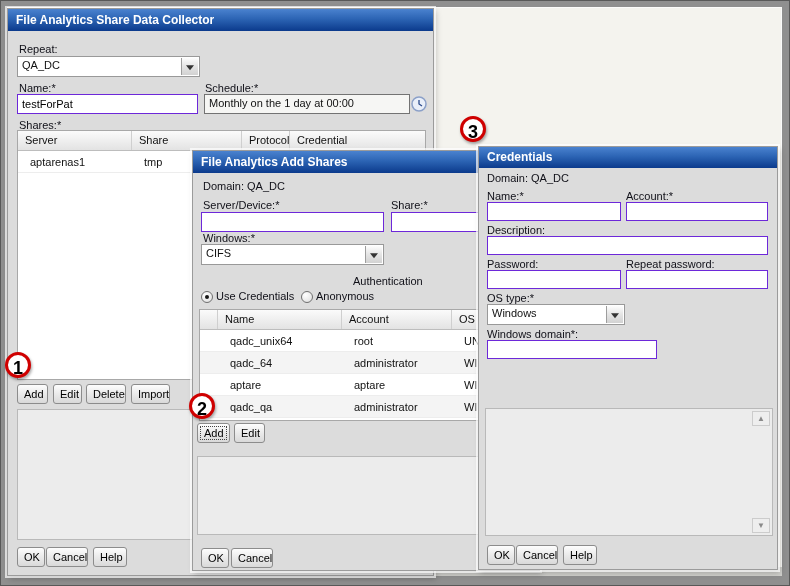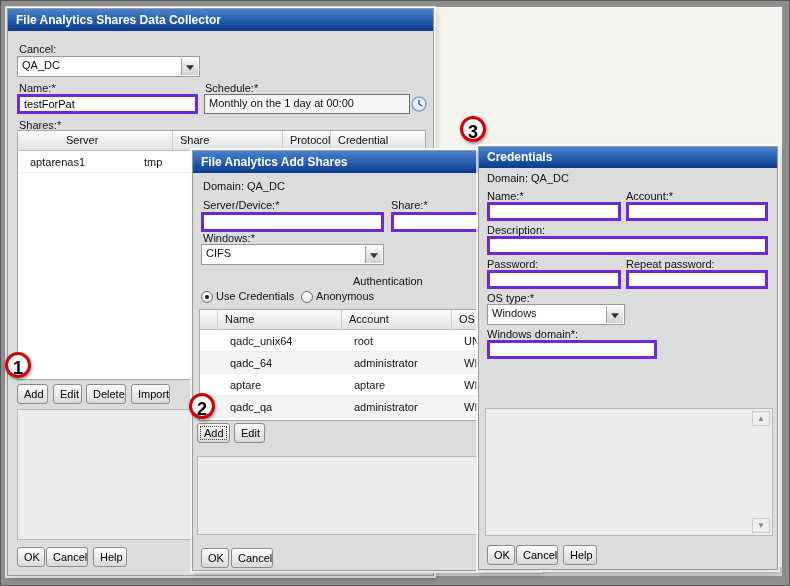--- a/index.html
+++ b/index.html
@@ -4,21 +4,21 @@
 <style>
   * { margin:0; padding:0; box-sizing:border-box; }
   body { width:790px; height:586px; font-family:"Liberation Sans", sans-serif; font-size:11px; color:#111; }
   .screen { position:relative; width:790px; height:586px; background:#8f8f8f; border:1px solid #585858; overflow:hidden; }
   .desktop { position:absolute; left:6px; top:6px; right:7px; bottom:9px; background:#f4f3ee; box-shadow: inset 0 0 0 1px #fbfbfa; }
   .bottom-strip { position:absolute; left:0; right:0; bottom:0; height:9px; background:#cfcfcb; }
 
   .dialog { position:absolute; background:#dcdcdc; border:1px solid #9b9b9b; box-shadow: 0 0 0 2px rgba(255,255,255,.7), 2px 3px 6px rgba(0,0,0,.22); }
   .titlebar { position:absolute; left:0; top:0; right:0; height:22px; background:linear-gradient(180deg,#4a82cf 0%,#2c64b4 45%,#0b3a8c 100%); color:#fff; font-weight:bold; font-size:12px; line-height:22px; padding-left:8px; white-space:nowrap; overflow:hidden; }
   .lbl { position:absolute; white-space:nowrap; color:#101018; }
-  .tinput { position:absolute; background:#fff; border:3px solid #6d28d9; font-family:"Liberation Sans",sans-serif; font-size:11px; padding:1px 4px; }
+  .tinput { position:absolute; background:#fff; border:1px solid #6d28d9; font-family:"Liberation Sans",sans-serif; font-size:11px; padding:1px 4px; }
   .field { position:absolute; background:#f6f6f4; border:1px solid #737373; padding:2px 4px; white-space:nowrap; overflow:hidden; }
   .combo { position:absolute; background:#fff; border:1px solid #999; }
   .combo .val { position:absolute; left:4px; top:2px; white-space:nowrap; }
   .combo .drop { position:absolute; right:1px; top:1px; bottom:1px; width:17px; background:linear-gradient(180deg,#fdfdfd,#e4e4e4 50%,#d2d2d2); border-left:1px solid #9d9d9d; }
   .tri { position:absolute; left:50%; top:50%; transform:translate(-50%,-35%); width:0; height:0; border-left:4px solid transparent; border-right:4px solid transparent; border-top:5px solid #333; }
   .btn { position:absolute; height:20px; background:linear-gradient(180deg,#fdfdfd,#ececec 45%,#d9d9d9); border:1px solid #8c8c8c; border-radius:3px; font-size:11px; line-height:18px; text-align:center; color:#000; padding:0 6px; }
   .tbl { position:absolute; background:#fff; border:1px solid #a8a8a8; overflow:hidden; }
   .hdr { display:flex; height:20px; background:linear-gradient(180deg,#fbfbfb,#e3e3e3); border-bottom:1px solid #bdbdbd; }
   .hcell { padding:3px 0 0 7px; border-right:1px solid #cfcfcf; white-space:nowrap; overflow:hidden; }
   .hcell:last-child { border-right:none; flex:1; }
@@ -33,43 +33,43 @@
   .z10 { z-index:10; } .z20 { z-index:20; } .z30 { z-index:30; }
 </style>
 </head>
 <body>
 
 <div class="screen">
   <div class="desktop">
     <div class="bottom-strip"></div>
 
     <div class="dialog z10" style="left:0px; top:1px; width:427px; height:568px;">
-      <div class="titlebar">File Analytics Shares Data Collector</div>
+      <div class="titlebar">File Analytics Share Data Collector</div>
 
-      <div class="lbl" style="left:11px; top:34px;">Cancel:</div>
+      <div class="lbl" style="left:11px; top:34px;">Repeat:</div>
       <div class="combo" style="left:9px; top:47px; width:183px; height:21px;">
         <span class="val">QA_DC</span>
         <span class="drop">
             <span class="tri"></span>
           </span>
       </div>
 
       <div class="lbl" style="left:11px; top:73px;">Name:*</div>
       <div class="lbl" style="left:197px; top:73px;">Schedule:*</div>
       <input class="tinput" style="left: 9px; top: 85px; width: 181px; height: 20px;" value="testForPat">
       <div class="field" style="left:196px; top:85px; width:206px; height:20px;">Monthly on the 1 day at 00:00</div>
       <svg style="position:absolute; left:403px; top:87px;" width="16" height="16">
         <circle cx="8" cy="8" r="7" fill="#e9eff9" stroke="#8ba0c8" stroke-width="1.5"></circle>
         <path d="M8 4 L8 8 L11 10" stroke="#2a4a8a" stroke-width="1.3" fill="none"></path>
       </svg>
 
       <div class="lbl" style="left:11px; top:110px;">Shares:*</div>
       <div class="tbl" style="left:9px; top:121px; width:409px; height:250px;">
         <div class="hdr">
-          <div class="hcell" style="width:114px;margin-left:41px;">Server</div>
+          <div class="hcell" style="width:114px;">Server</div>
           <div class="hcell" style="width:110px;">Share</div>
           <div class="hcell" style="width:48px;">Protocol</div>
           <div class="hcell">Credential</div>
         </div>
         <div class="trow">
           <div class="tcell" style="width:114px;">aptarenas1</div>
           <div class="tcell" style="width:110px;">tmp</div>
         </div>
       </div>
 

